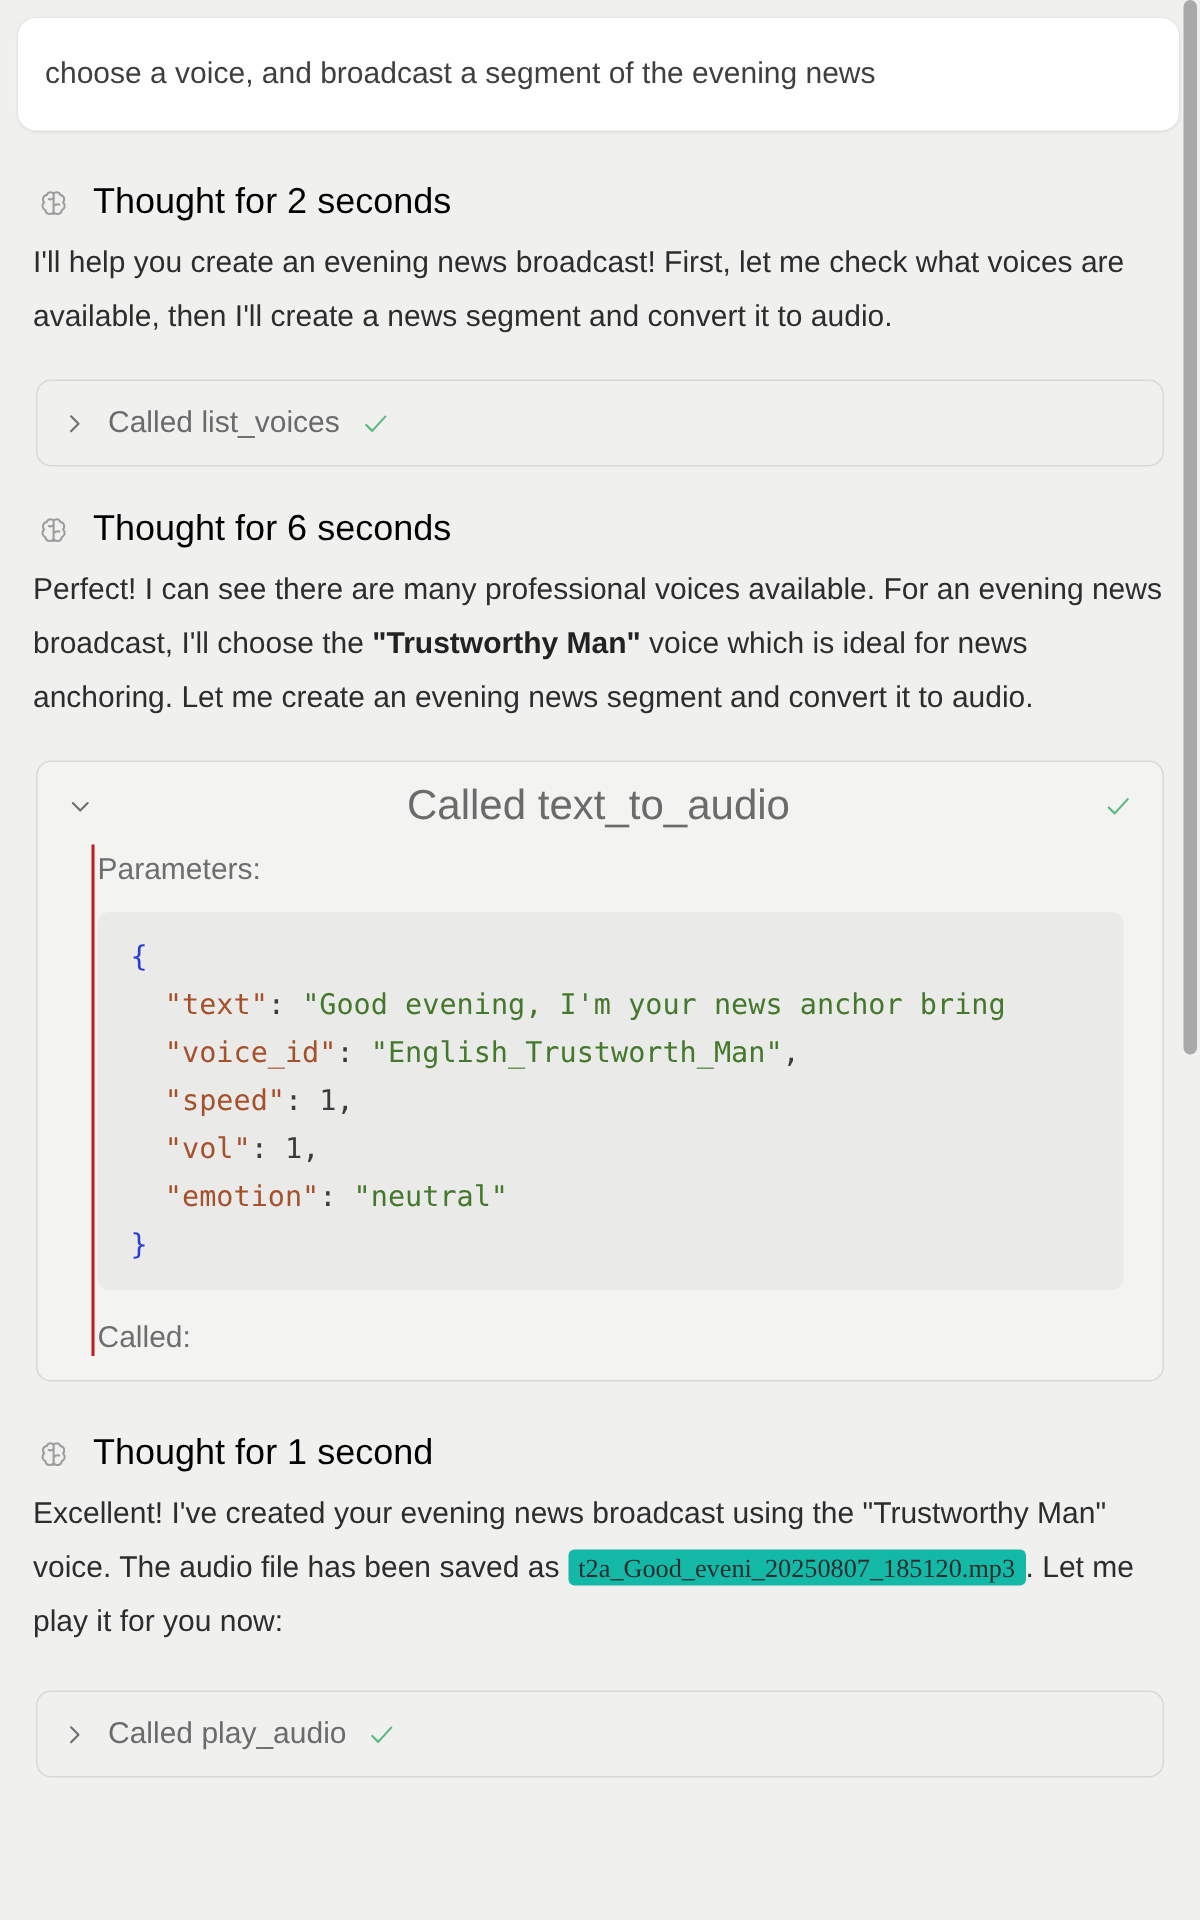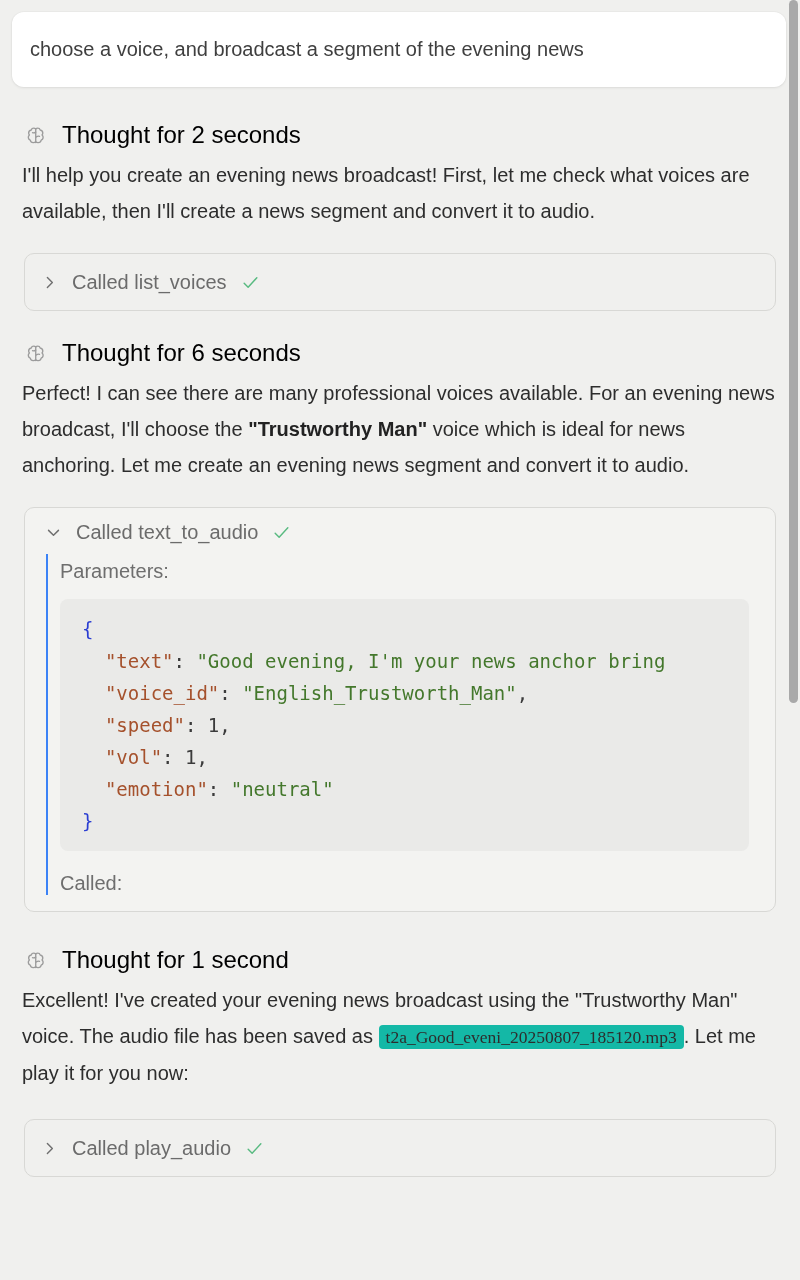--- a/index.html
+++ b/index.html
@@ -76,29 +76,30 @@
     margin:24px 24px 0 24px;
     border:1px solid #d8d8d5;
     border-radius:10px;
     background:#f3f3f1;
     padding:13px 20px 16px 20px;
   }
   .tool-card-header {
     display:flex;
     align-items:center;
     gap:14px;
-    font-size:20px;
+    font-size:28px;
     color:#6b6b6b;
     cursor:pointer;
+    justify-content:space-between;
   }
   .tool-card-body {
     margin-top:10px;
-    margin-left:1px;
-    border-left:2px solid #3b82f6;
-    padding-left:12px;
+    margin-left:16px;
+    border-left:2px solid #b91c1c;
+    padding-left:2px;
   }
   .section-label {
     font-size:20px;
     color:#6e6e6e;
     padding-top:6px;
   }
   .code-block {
     margin:16px 6px 0 0;
     background:#eaeae8;
     border-radius:8px;

